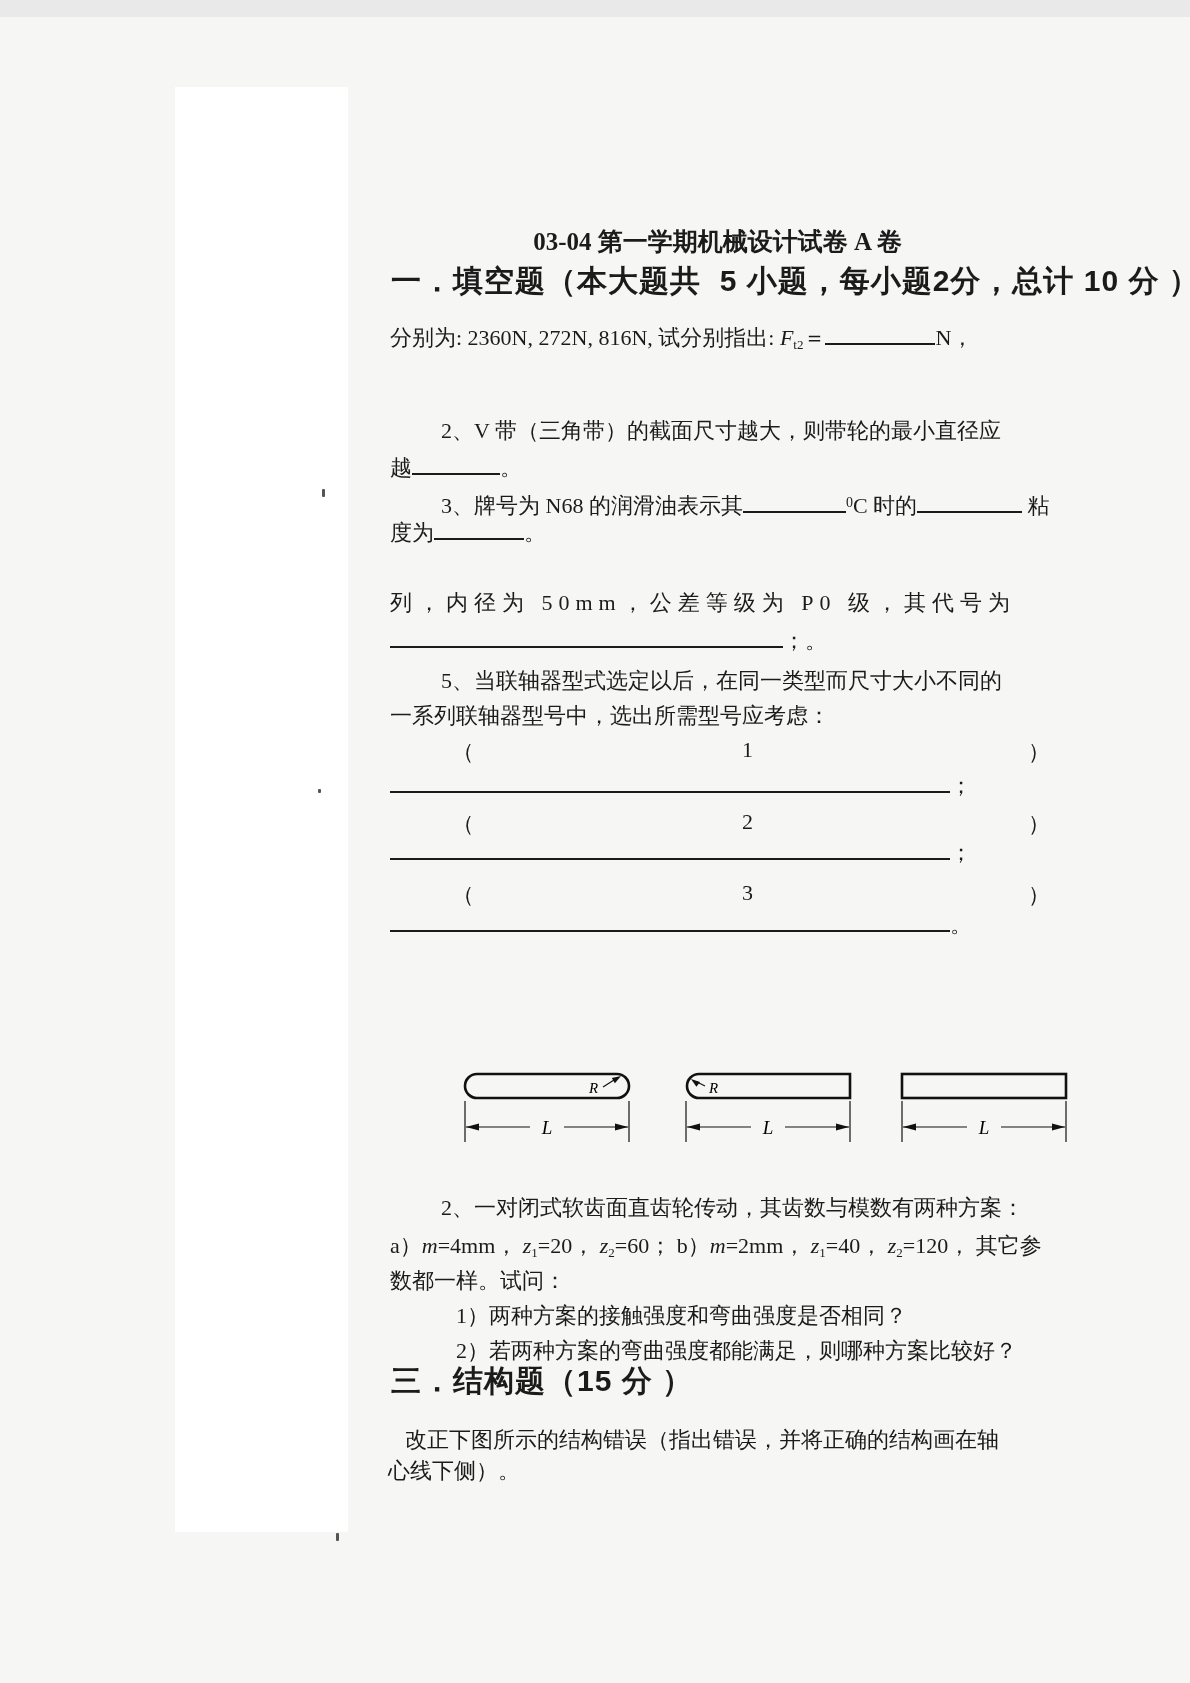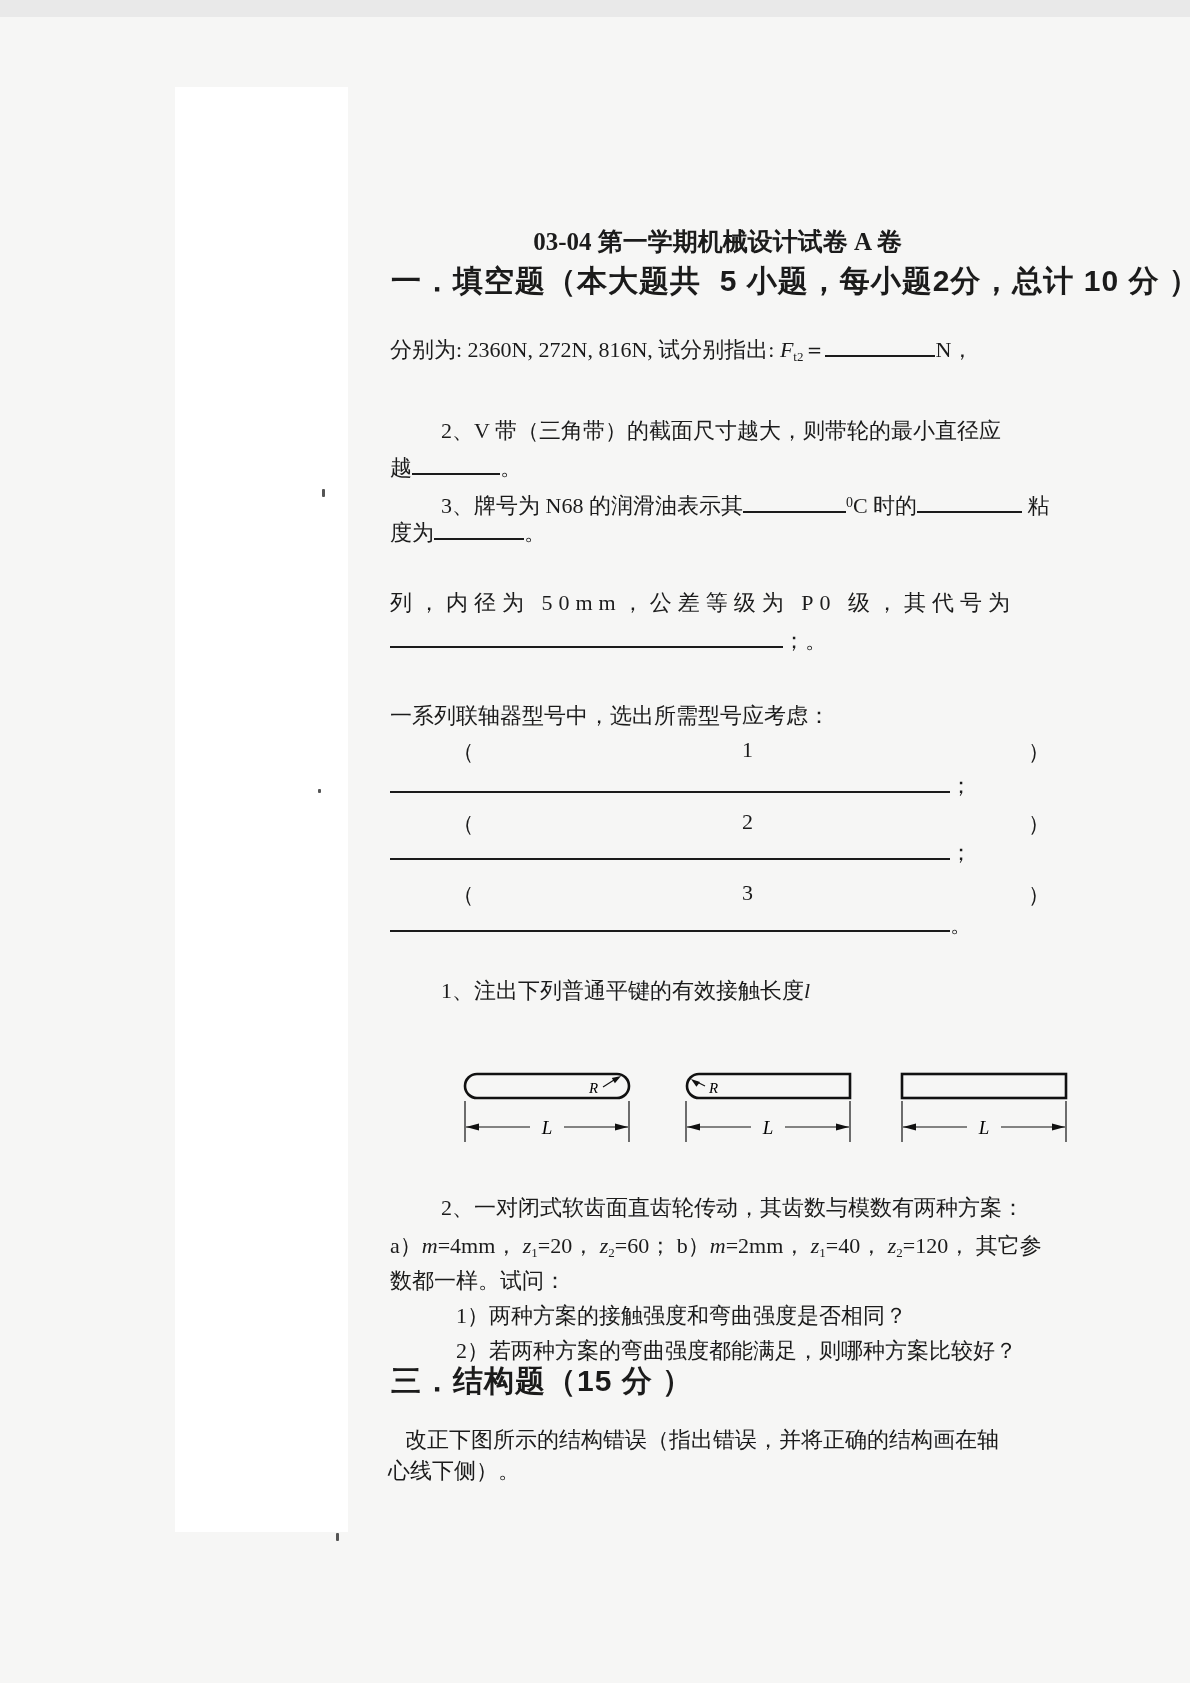--- a/index.html
+++ b/index.html
@@ -54,31 +54,32 @@
 <body>
 
 <div class="page">
 
   <div class="strip"></div>
 
   <div class="ln title" style="top:211px;">03-04 第一学期机械设计试卷 A 卷</div>
 
   <div class="ln hd" style="left:391px;top:250px;">一．填空题（本大题共  5 小题，每小题2分，总计 10 分 ）</div>
 
-  <div class="ln" style="left:390px;top:319px;"><span>分别为: 2360N, 272N, 816N, 试分别指出: </span><span class="it">F</span><span class="sb">t2</span><span>＝</span><span class="blank" style="width:110px;"></span><span>N，</span></div>
+  <div class="ln" style="left:390px;top:307px;"><span>分别为: 2360N, 272N, 816N, 试分别指出: </span><span class="it">F</span><span class="sb">t2</span><span>＝</span><span class="blank" style="width:110px;"></span><span>N，</span></div>
 
   <div class="ln" style="left:441px;top:400px;">2、V 带（三角带）的截面尺寸越大，则带轮的最小直径应</div>
   <div class="ln" style="left:390px;top:437px;"><span>越</span><span class="blank" style="width:88px;"></span><span>。</span></div>
 
   <div class="ln" style="left:441px;top:472px;"><span>3、牌号为 N68 的润滑油表示其</span><span class="blank" style="width:103px;"></span><span class="sp2">0</span><span>C 时的</span><span class="blank" style="width:105px;"></span><span> 粘</span></div>
   <div class="ln" style="left:390px;top:502px;"><span>度为</span><span class="blank" style="width:90px;"></span><span>。</span></div>
 
   <div class="ln justify6" style="left:390px;top:572px;">列，内径为 50mm，公差等级为 P0 级，其代号为</div>
   <div class="ln" style="left:390px;top:610px;"><span class="blank" style="width:393px;"></span><span>；。</span></div>
 
+  <div class="ln" style="left:441px;top:650px;">5、当联轴器型式选定以后，在同一类型而尺寸大小不同的</div>
   <div class="ln" style="left:390px;top:685px;">一系列联轴器型号中，选出所需型号应考虑：</div>
 
   <div class="prow" style="top:720px;">
       <span class="po">（</span>
       <span class="pn">1</span>
       <span class="pc">）</span>
     </div>
   <div class="ln" style="left:390px;top:755px;"><span class="blank" style="width:560px;"></span><span>；</span></div>
 
   <div class="prow" style="top:792px;">
@@ -88,21 +89,20 @@
     </div>
   <div class="ln" style="left:390px;top:822px;"><span class="blank" style="width:560px;"></span><span>；</span></div>
 
   <div class="prow" style="top:863px;">
       <span class="po">（</span>
       <span class="pn">3</span>
       <span class="pc">）</span>
     </div>
   <div class="ln" style="left:390px;top:894px;"><span class="blank" style="width:560px;"></span><span>。</span></div>
 
-  <div class="ln" style="left:441px;top:960px;"><span>1、注出下列普通平键的有效接触长度</span><span class="it">l</span></div>
 
   <svg class="keyfig" style="left:462px;" width="170" height="75" viewBox="0 0 170 75">
     <rect x="3" y="2" width="164" height="24" rx="12" ry="12" fill="none" stroke="#111" stroke-width="2.6"></rect>
     <text x="127" y="21" font-size="15" font-style="italic">R</text>
     <line x1="141" y1="15" x2="152" y2="8" stroke="#111" stroke-width="1.2"></line>
     <polygon points="159,4 152.9,11.2 149.8,6.1" fill="#111"></polygon>
     <line x1="3" y1="29" x2="3" y2="70" stroke="#111" stroke-width="1.2"></line>
     <line x1="167" y1="29" x2="167" y2="70" stroke="#111" stroke-width="1.2"></line>
     <line x1="4" y1="55" x2="68" y2="55" stroke="#111" stroke-width="1.2"></line>
     <line x1="102" y1="55" x2="166" y2="55" stroke="#111" stroke-width="1.2"></line>

